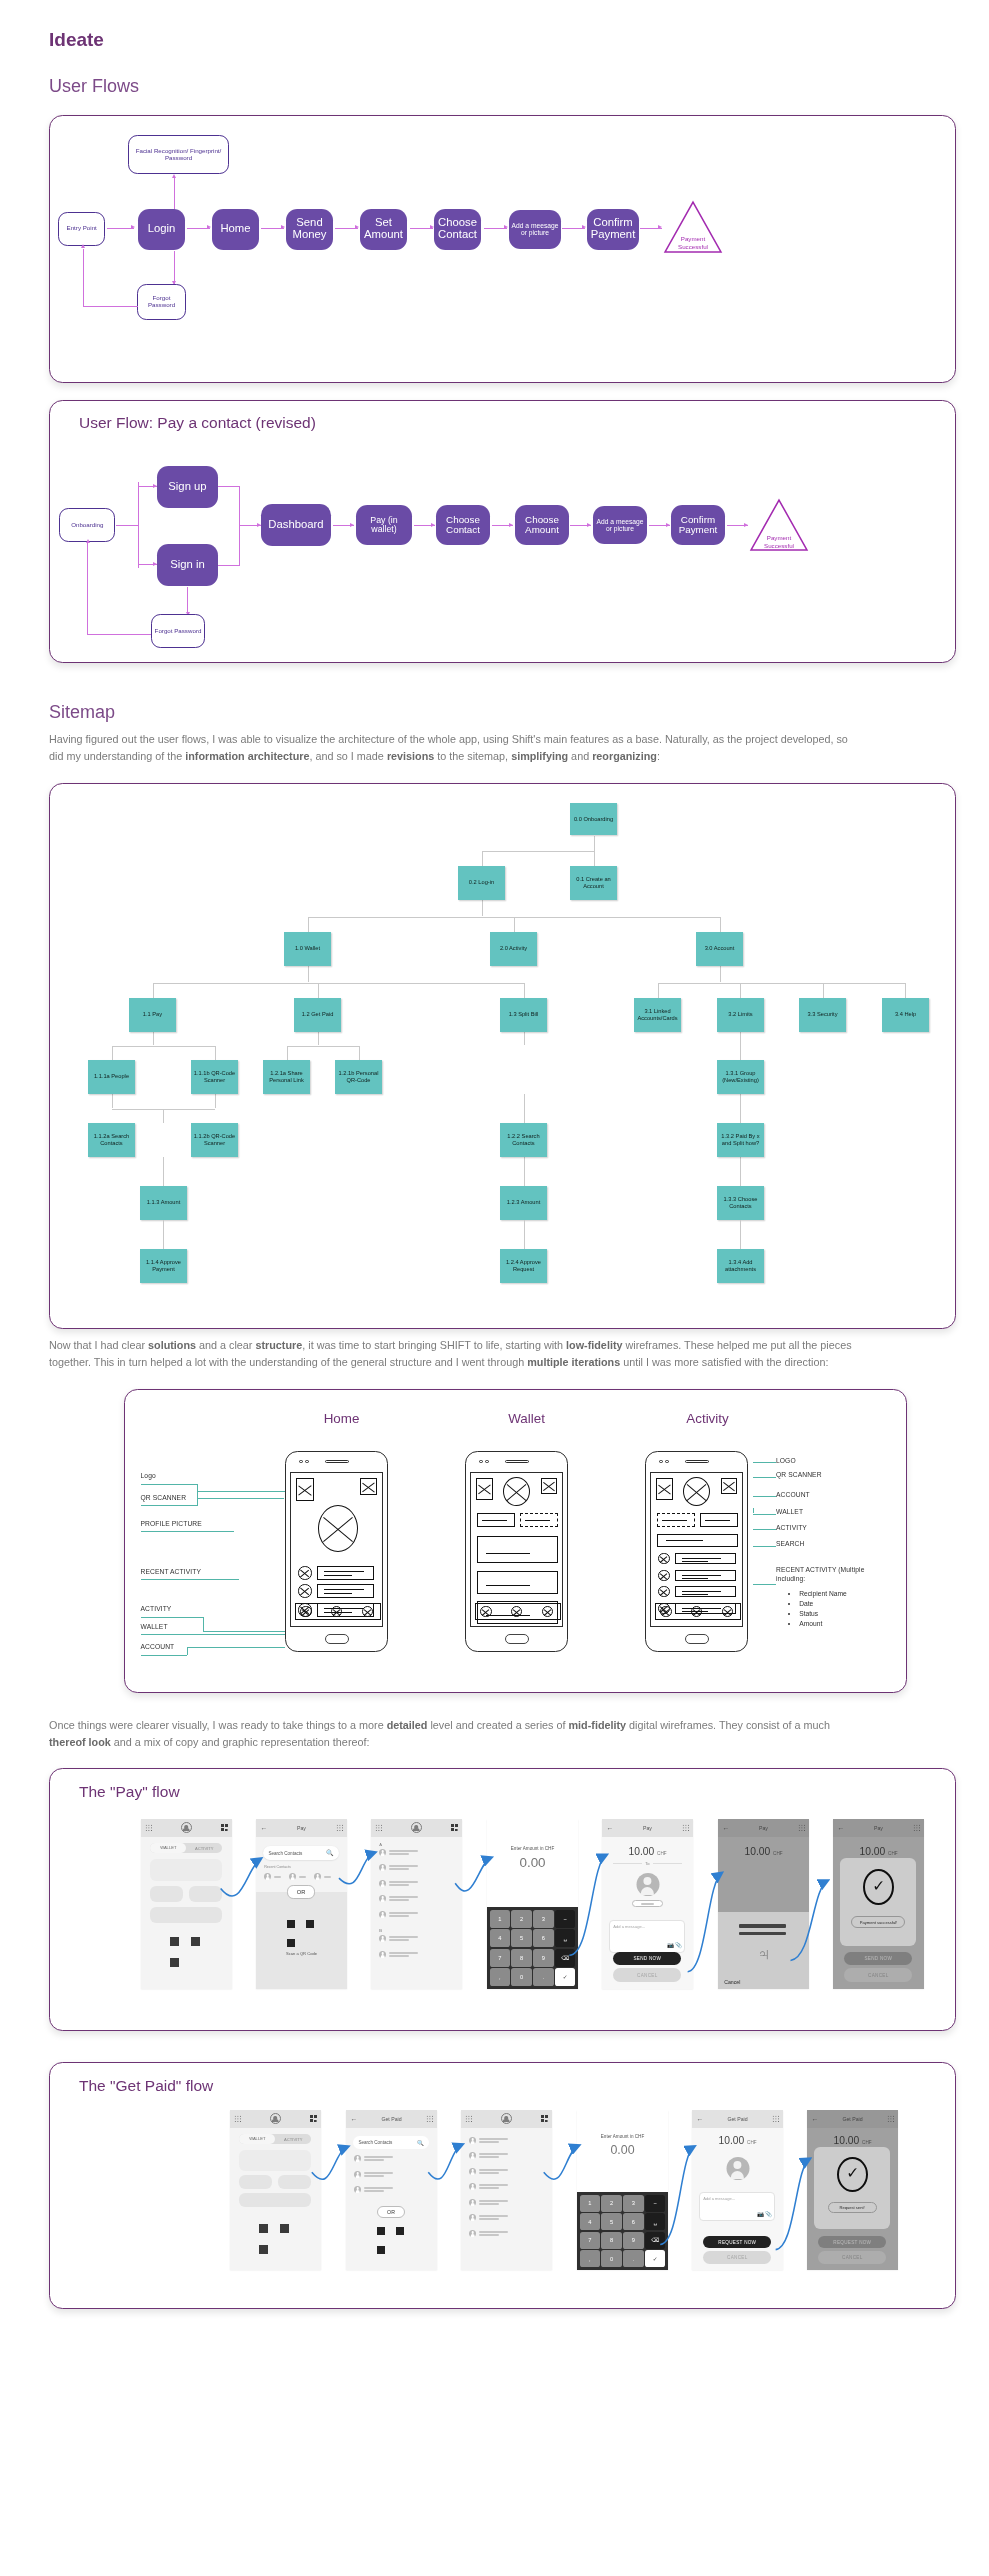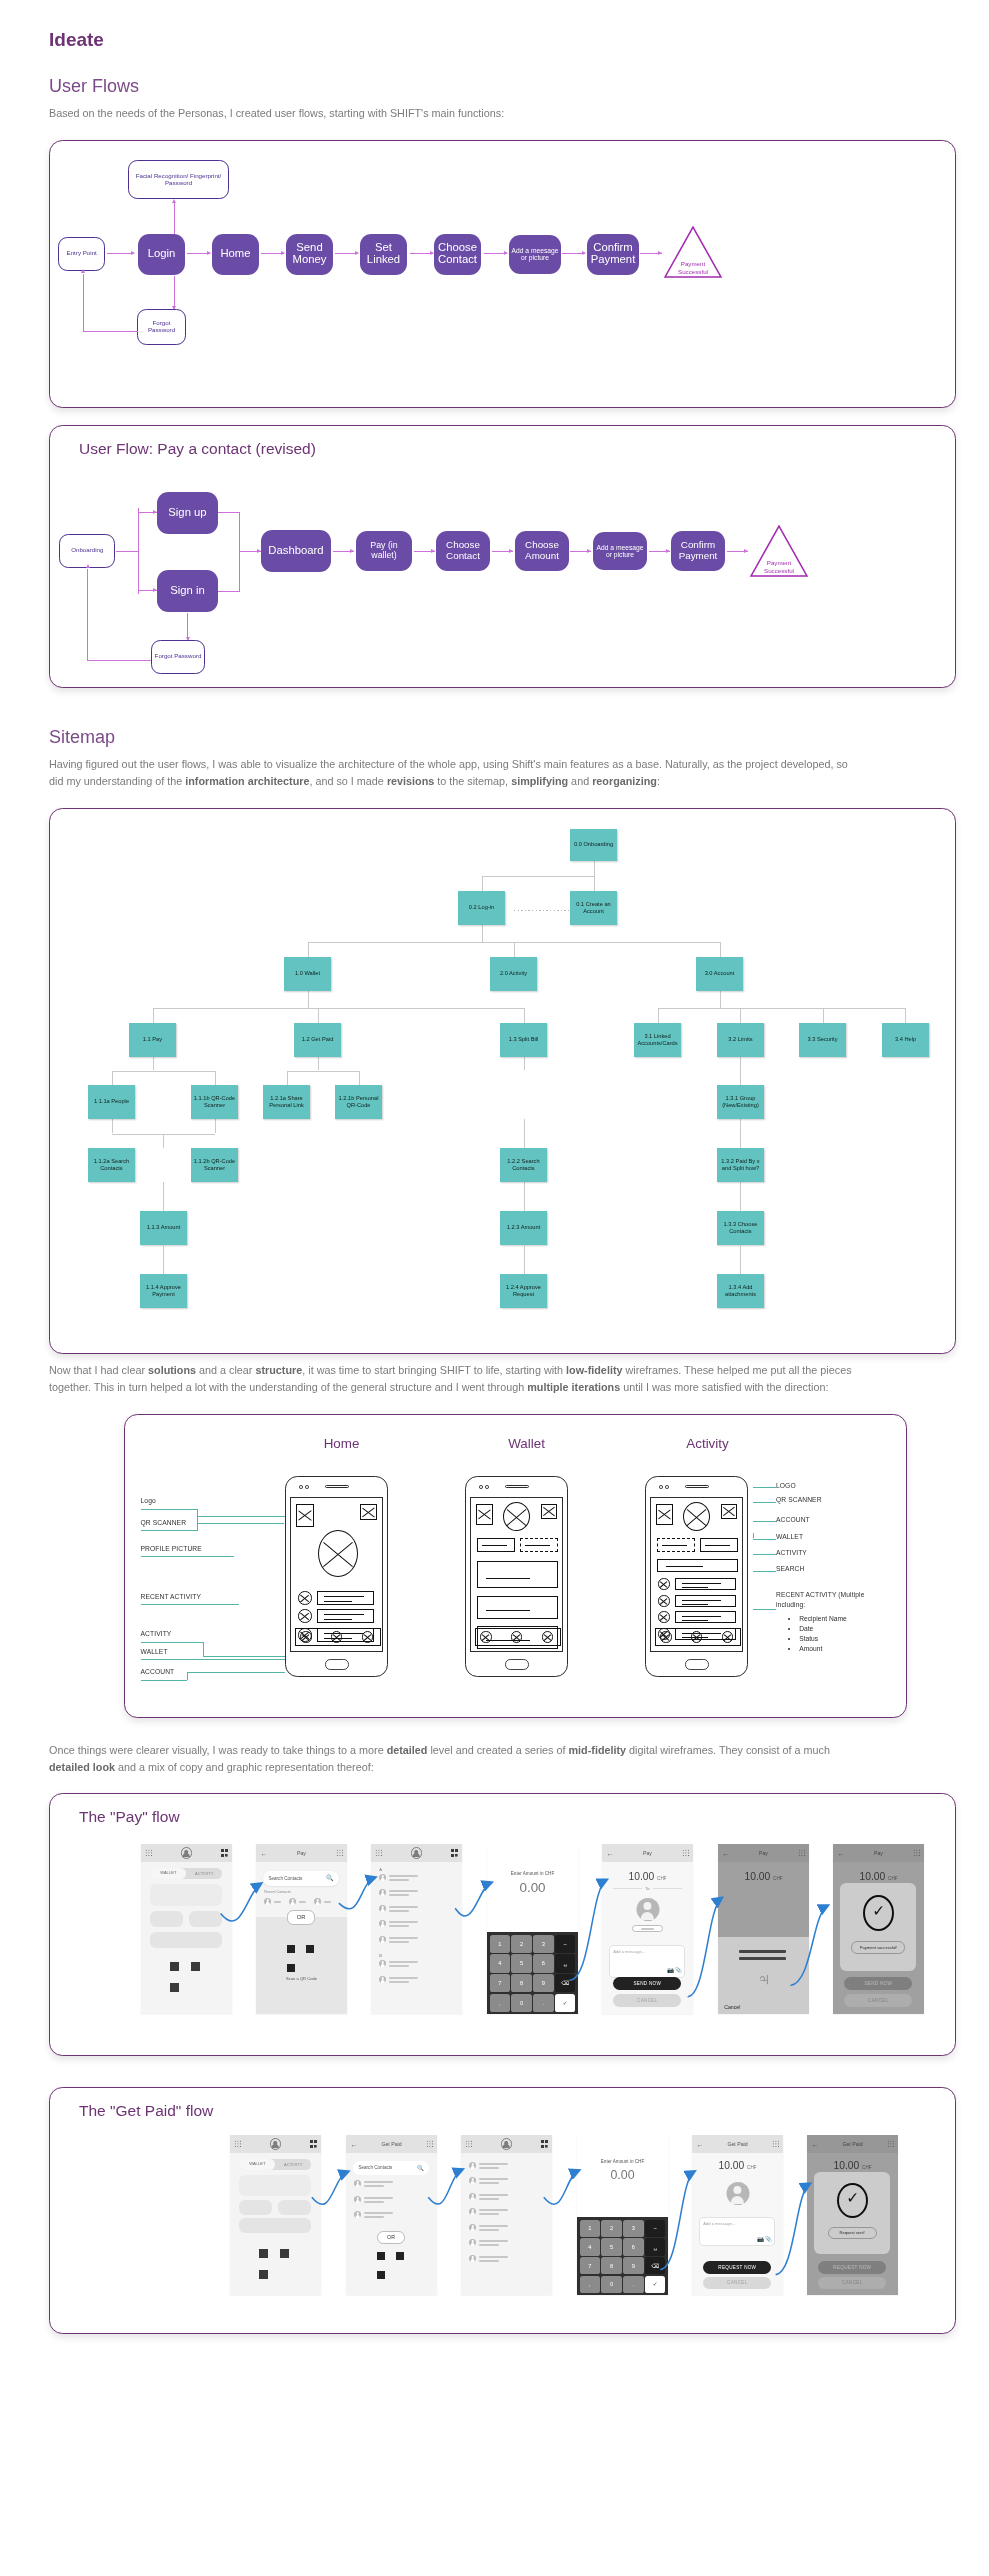--- a/index.html
+++ b/index.html
@@ -212,21 +212,20 @@
 </style>
 </head>
 <body>
 
 <div class="page">
 
 
   <h2 class="h-stage">Ideate</h2>
 
   <h3 class="h-sub">User Flows</h3>
-  <p class="body-copy">Based on the needs of the Personas, I created user flows, starting with SHIFT's main functions:</p>
 
   <div class="card" style="width:907px;height:268px;margin-left:49px;">
     <div class="flow-wrap" style="height:222px;">
 
       <div class="node outline" style="left:78px;top:19.6px;width:101px;height:39px;">Facial Recognition/ Fingerprint/ Password</div>
 
       <div class="vline" style="left:124px;top:62px;height:36px;"></div>
       <div class="arrow up" style="left:124px;top:63px;width:0;"></div>
 
       <div class="node outline" style="left:8.2px;top:96px;width:47px;height:34px;">Entry Point</div>
@@ -235,21 +234,21 @@
 
       <div class="node" style="left:88px;top:93px;width:47px;height:41px;">Login</div>
       <div class="arrow" style="left:137px;top:112px;width:23px;"></div>
 
       <div class="node" style="left:162px;top:93px;width:47px;height:41px;">Home</div>
       <div class="arrow" style="left:211px;top:112px;width:23px;"></div>
 
       <div class="node" style="left:236px;top:93px;width:47px;height:41px;">Send Money</div>
       <div class="arrow" style="left:285px;top:112px;width:23px;"></div>
 
-      <div class="node" style="left:310px;top:93px;width:47px;height:41px;">Set Linked</div>
+      <div class="node" style="left:310px;top:93px;width:47px;height:41px;">Set Amount</div>
       <div class="arrow" style="left:360px;top:112px;width:23px;"></div>
 
       <div class="node" style="left:384px;top:93px;width:47px;height:41px;">Choose Contact</div>
       <div class="arrow" style="left:434px;top:112px;width:23px;"></div>
 
       <div class="node small" style="left:459px;top:94px;width:52px;height:39px;">Add a meesage or picture</div>
       <div class="arrow" style="left:512px;top:112px;width:23px;"></div>
 
       <div class="node" style="left:537px;top:93px;width:52px;height:41px;">Confirm Payment</div>
       <div class="arrow" style="left:590px;top:112px;width:21.6px;"></div>
@@ -599,21 +598,21 @@
         <li>Date</li>
         <li>Status</li>
         <li>Amount</li>
       </ul>
     </div>
   </div>
 
   <p class="body-copy" style="margin-top:24px;">
     Once things were clearer visually, I was ready to take things to a more <b>detailed</b>
     level and created a series of <b>mid-fidelity</b> digital wireframes. They consist of a
-    much <b>detailed look</b> and a mix of copy and graphic representation thereof:
+    much <b>thereof look</b> and a mix of copy and graphic representation thereof:
   </p>
 
   <div class="card" style="width:907px;height:263px;margin-left:49px;">
     <div class="card-title">The "Pay" flow</div>
     <div class="midfi" style="height:216px;">
 
       <div class="mk" style="left:91px;top:18.5px;width:91px;height:170px;">
         <div class="topbar">
           <span class="grid-ico"></span>
           <span class="avatar-ico"></span>

